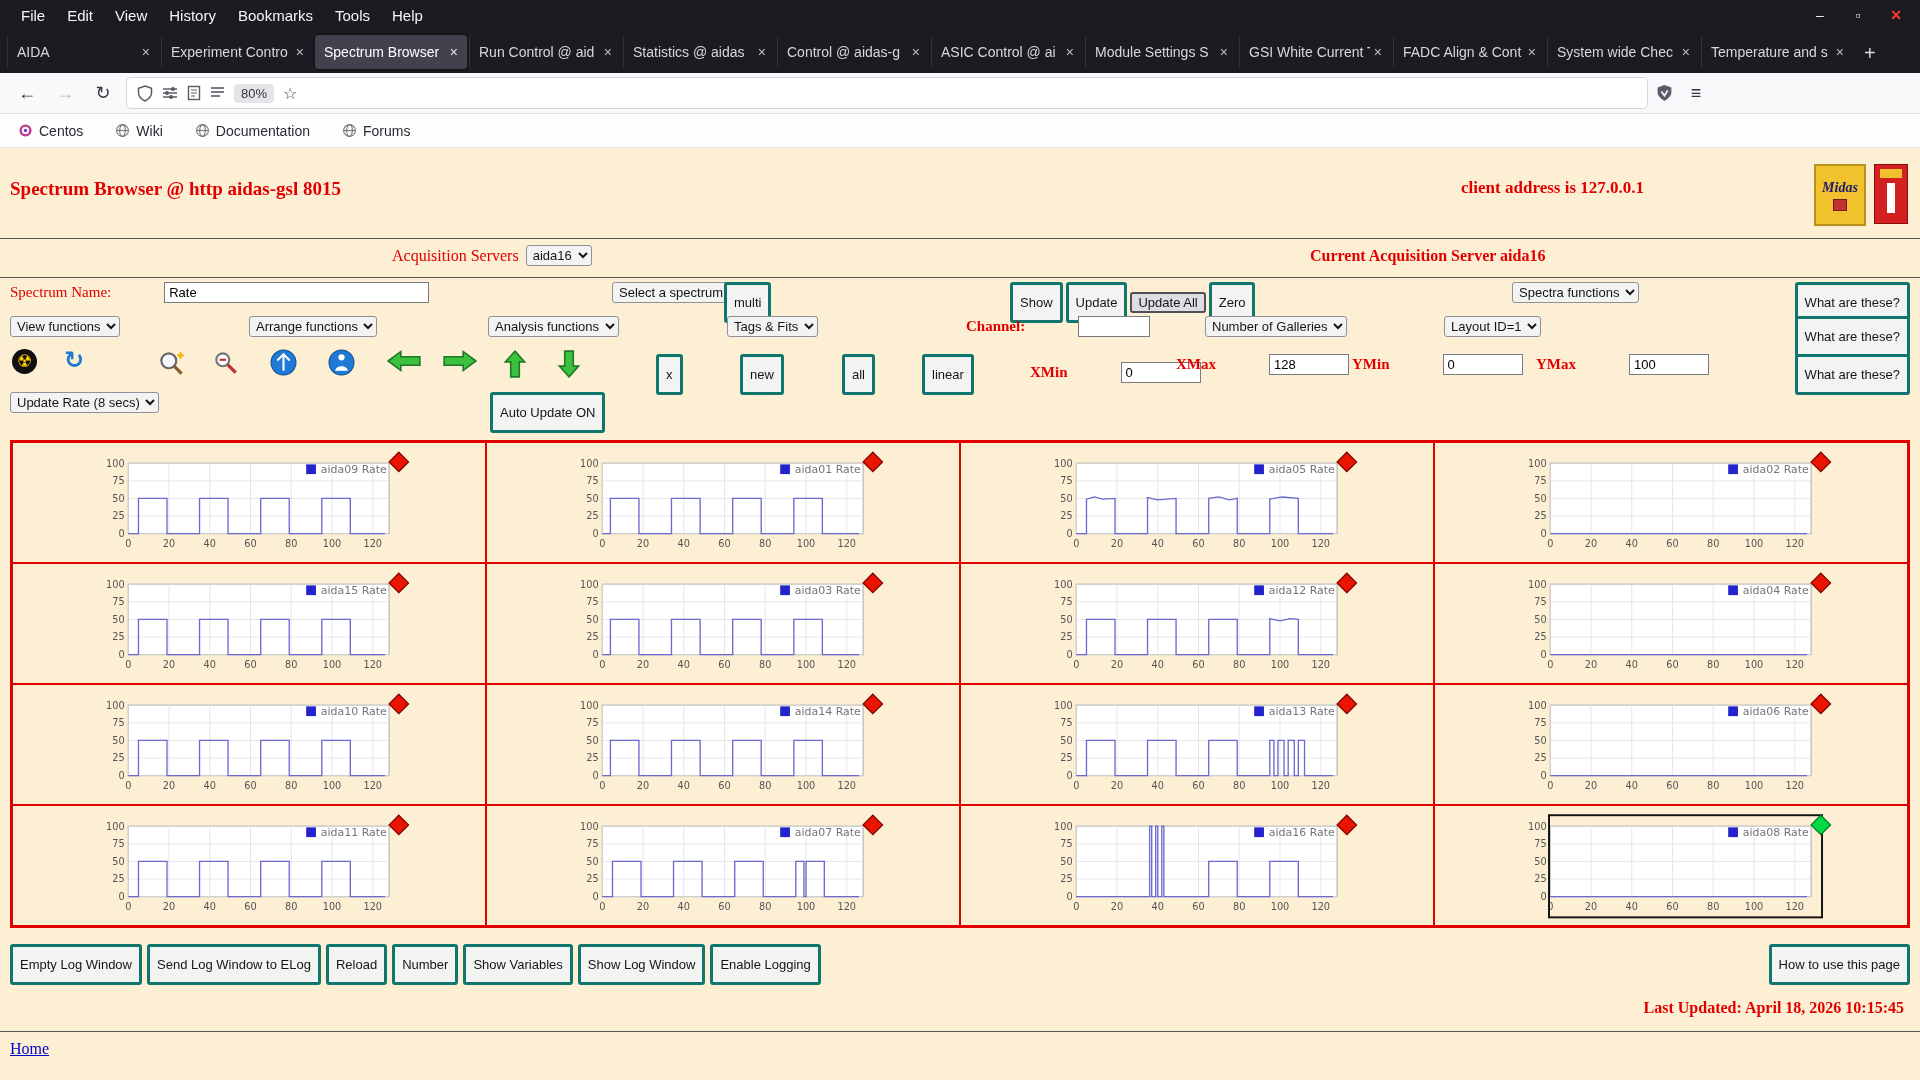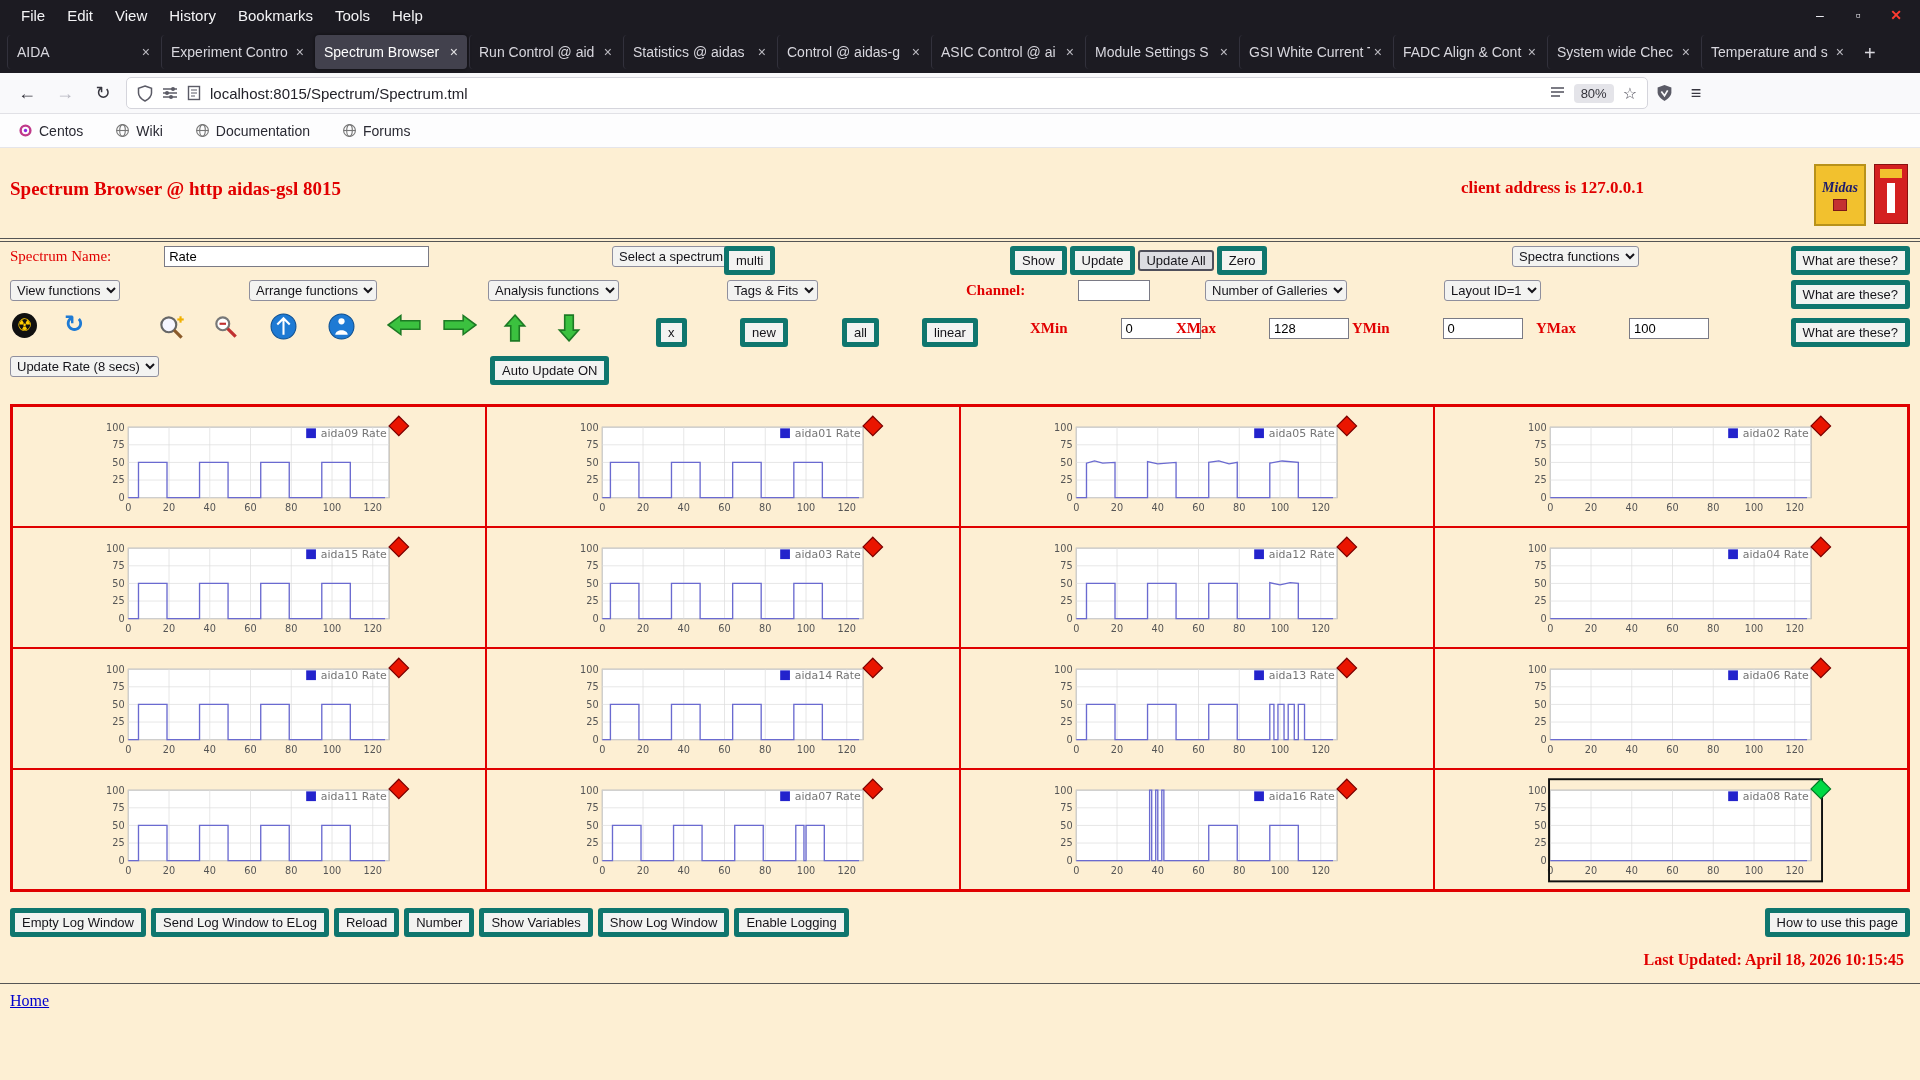--- a/index.html
+++ b/index.html
@@ -57,22 +57,22 @@
   .acq-row{position:relative;height:36px;}
   .acq-left{position:absolute;left:392px;top:6px;display:flex;align-items:center;gap:7px;}
   .acq-label{color:#e10000;font-size:16px;}
   .acq-right{position:absolute;left:1310px;top:8px;color:#e10000;font-weight:bold;font-size:16px;}
 
   .ctl-row{position:relative;height:34px;}
   .row-c{height:42px;}
   .row-d{height:40px;}
   .abs{position:absolute;top:4px;display:flex;align-items:center;gap:5px;}
   .rlbl{color:#e10000;font-size:15px;}
-  .btn{font-family:"Liberation Sans",sans-serif;font-size:13px;background:#f3f3f1;border:5px solid #0f766e;
-    border-radius:3px;padding:2px 7px;color:#15141a;}
+  .btn{font-family:"Liberation Sans",sans-serif;font-size:13px;background:#f3f3f1;border:3px solid #0f766e;
+    border-radius:3px;padding:10px 7px;color:#15141a;}
   .btn.pressed{background:#dddde2;border:2px solid #4f4f5a;padding:1px 6px;}
   .sel{font-family:"Liberation Sans",sans-serif;font-size:13px;background:#f3f3f1;border:1px solid #8f8f9d;
     border-radius:3px;padding:1px 2px;color:#15141a;}
   .inp{font-family:"Liberation Sans",sans-serif;font-size:13px;border:1px solid #7a7a85;padding:2px 4px;background:#ffffff;margin-left:48px;}
   .btn-group{display:flex;gap:3px;}
   .right-btn{position:absolute;right:10px;top:4px;}
 
   .tool-icon{position:absolute;top:3px;display:flex;align-items:center;justify-content:center;}
   .rad-icon{width:25px;height:25px;border-radius:50%;background:#101010;color:#ffcc00;font-size:17px;
     line-height:25px;text-align:center;font-family:"DejaVu Sans",sans-serif;}
@@ -184,21 +184,20 @@
         </svg>
     </span>
     <span class="chrome-icon">
       <svg width="14" height="16" viewBox="0 0 14 16">
           <rect x="1.5" y="1.5" width="11" height="13" fill="#ffffff" stroke="#5b5b66" stroke-width="1.4"></rect>
           <line x1="4" y1="5" x2="10" y2="5" stroke="#5b5b66"></line>
           <line x1="4" y1="8" x2="10" y2="8" stroke="#5b5b66"></line>
           <line x1="4" y1="11" x2="8" y2="11" stroke="#5b5b66"></line>
         </svg>
     </span>
-    <span class="url-text">localhost:8015/Spectrum/Spectrum.tml</span>
     <span class="chrome-icon">
       <svg width="15" height="14" viewBox="0 0 15 14">
           <g stroke="#5b5b66" stroke-width="1.6">
             <line x1="1" y1="2" x2="14" y2="2"></line>
             <line x1="1" y1="6" x2="14" y2="6"></line>
             <line x1="1" y1="10" x2="10" y2="10"></line>
           </g>
         </svg>
     </span>
     <span class="zoom-badge">80%</span>
@@ -267,20 +266,29 @@
         </span>
       <span class="logo-facility">
           <span class="bar1"></span>
           <span class="bar2"></span>
         </span>
     </span>
   </div>
 
   <hr class="hr-line">
 
+  <div class="acq-row">
+    <span class="acq-left">
+      <span class="acq-label">Acquisition Servers</span>
+      <select class="sel">
+        <option>aida16</option>
+      </select>
+    </span>
+    <span class="acq-right">Current Acquisition Server aida16</span>
+  </div>
 
   <hr class="hr-line">
 
   
   <div class="ctl-row">
     <span class="abs" style="left:10px;">
       <span class="rlbl">Spectrum Name:</span>
       <input class="inp" style="width: 255px;" value="Rate">
     </span>
     <span class="abs" style="left:612px;">
@@ -379,21 +387,21 @@
     </span>
     <span class="tool-icon" style="left:556px;">
       <svg width="26" height="30" viewBox="0 0 22 28">
           <polygon points="11,26 20,16 15,16 15,2 7,2 7,16 2,16" fill="#3bc13f" stroke="#1d7a24" stroke-width="1.5"></polygon>
         </svg>
     </span>
     <button class="btn abs" style="left:656px;top:8px;">x</button>
     <button class="btn abs" style="left:740px;top:8px;">new</button>
     <button class="btn abs" style="left:842px;top:8px;">all</button>
     <button class="btn abs" style="left:922px;top:8px;">linear</button>
-    <span class="abs" style="left:1030px;top:8px;justify-content:flex-end;">
+    <span class="abs" style="left:1030px;top:16px;justify-content:flex-end;">
       <span class="rlbl" style="font-weight:bold;">XMin</span>
       <input class="inp" style="width: 70px;" value="0">
     </span>
     <span class="abs" style="left:1176px;top:8px;">
       <span class="rlbl" style="font-weight:bold;">XMax</span>
       <input class="inp" style="width: 70px;" value="128">
     </span>
     <span class="abs" style="left:1352px;top:8px;">
       <span class="rlbl" style="font-weight:bold;">YMin</span>
       <input class="inp" style="width: 70px;" value="0">

